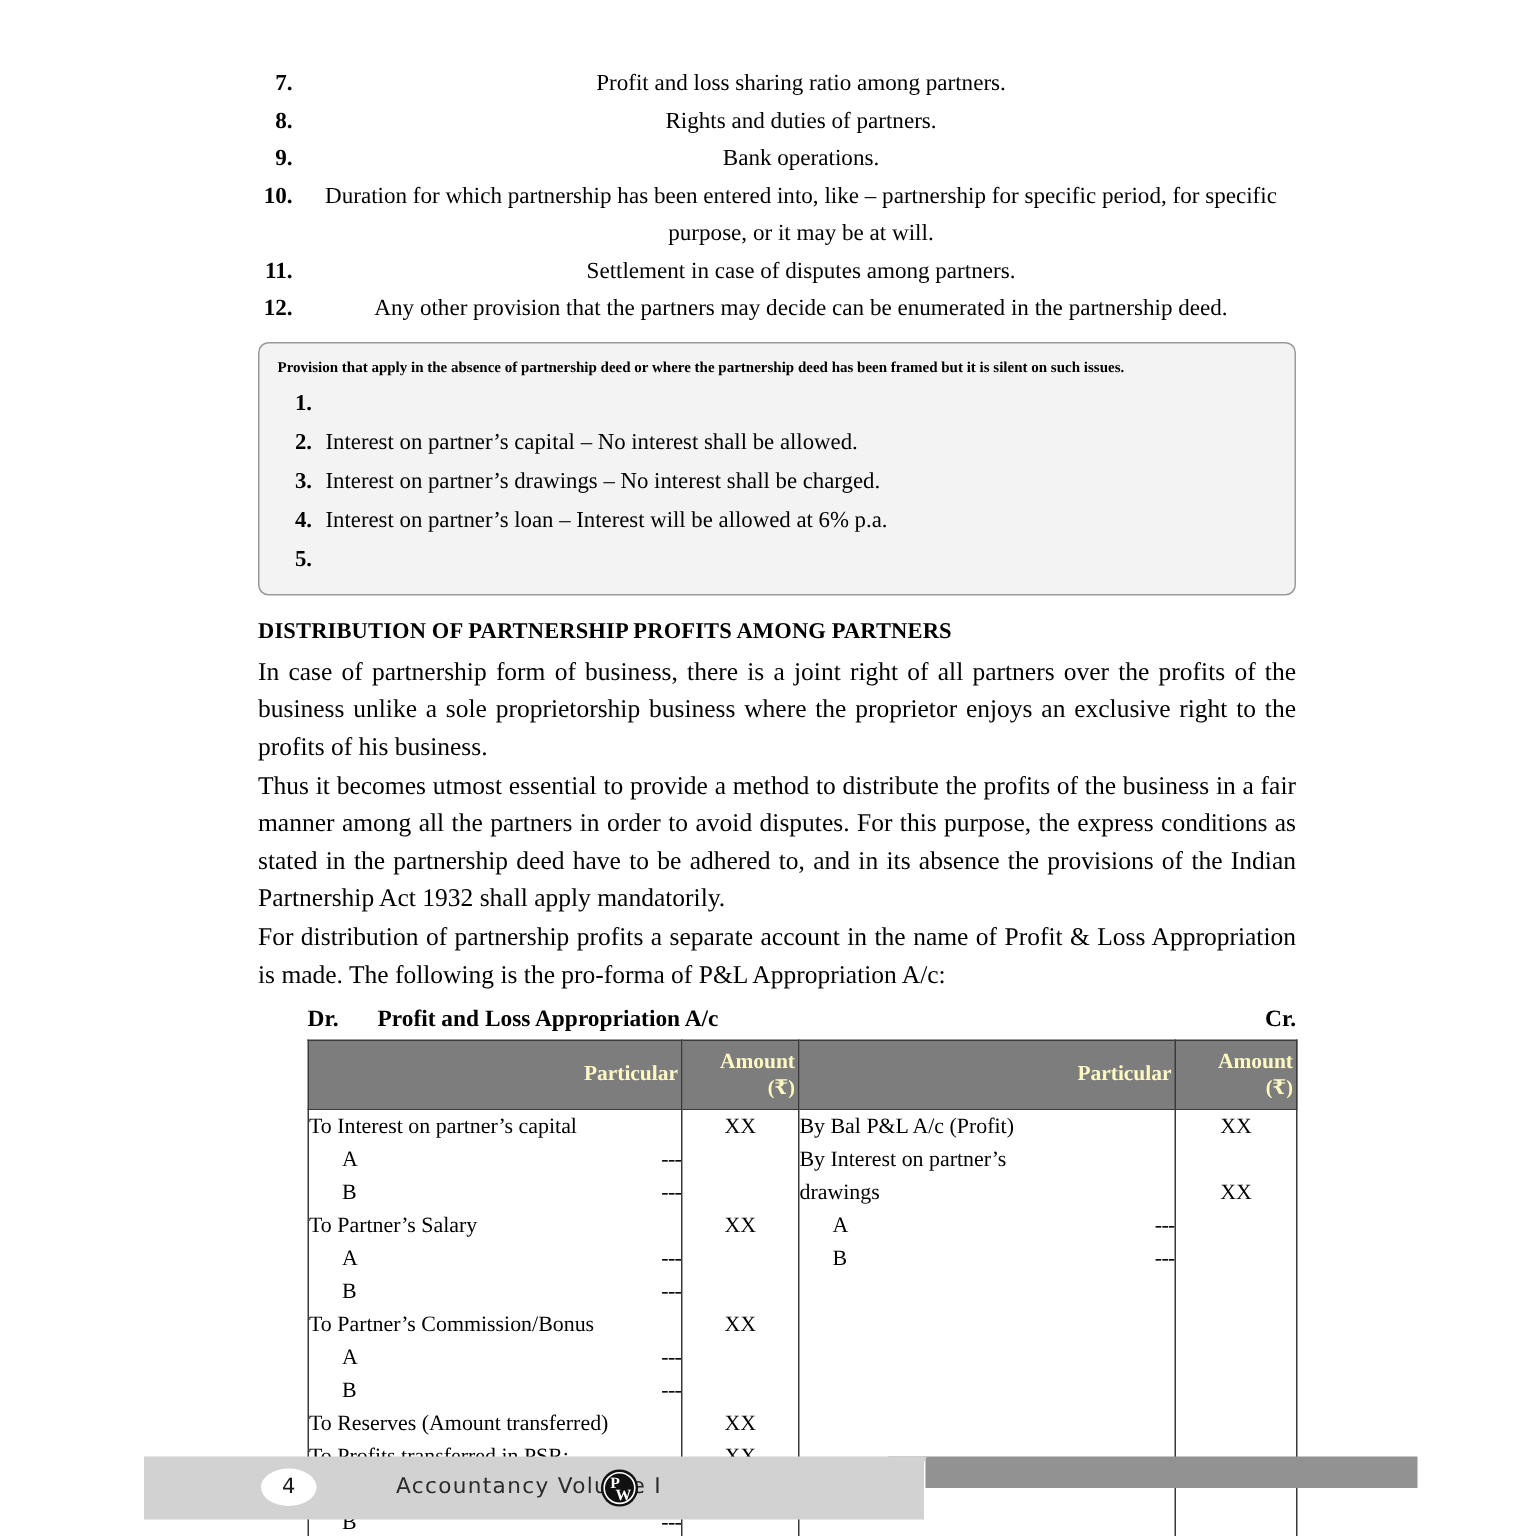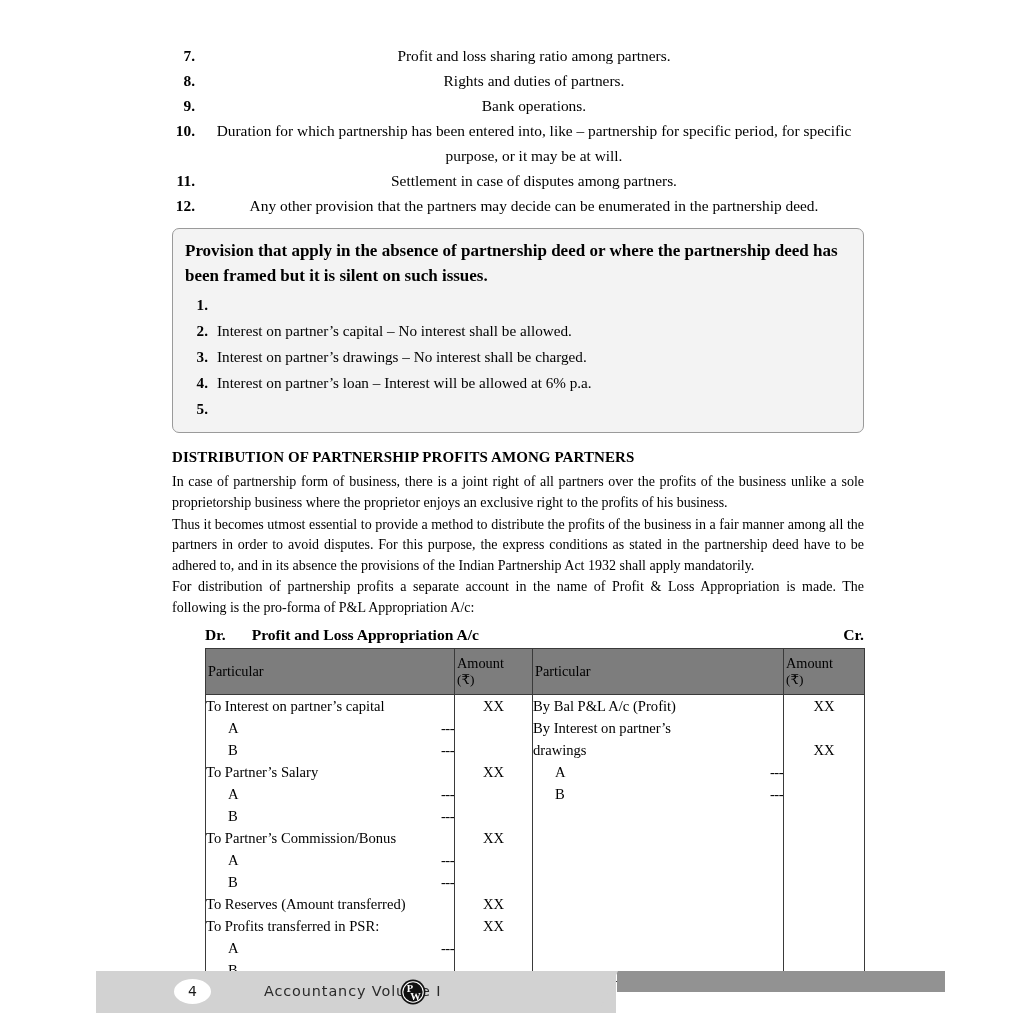--- a/index.html
+++ b/index.html
@@ -56,21 +56,21 @@
   .callout {
     margin-top: 9px;
     border: 1px solid #9a9a9a;
     border-radius: 7px;
     background: #f3f3f3;
     padding: 9px 12px 10px 12px;
     box-sizing: border-box;
   }
   .callout-title {
     font-weight: bold;
-    font-size: 17px;
+    font-size: 10px;
     line-height: 1.5;
     margin: 0 0 3px 0;
     text-align: left;
   }
   .callout-list { margin: 0; padding: 0; list-style: none; }
   .callout-item {
     display: flex;
     align-items: flex-start;
     font-size: 15.2px;
     line-height: 1.72;
@@ -85,21 +85,21 @@
 
   
   .section-heading {
     font-weight: bold;
     font-size: 15px;
     margin: 16px 0 6px 0;
     letter-spacing: 0.1px;
   }
 
   .para {
-    font-size: 14px;
+    font-size: 17px;
     line-height: 1.47;
     text-align: justify;
     margin: 0 0 1px 0;
   }
 
   
   .ledger-wrap {
     margin-top: 8px;
     margin-left: 33px;
     width: 659px;
@@ -122,23 +122,23 @@
     width: 659px;
     table-layout: fixed;
     font-size: 14.6px;
   }
   table.ledger th, table.ledger td {
     border: 1px solid #3a3a3a;
     padding: 0;
   }
   table.ledger thead th {
     background: #7d7d7d;
-    color: #000000;
-    font-weight: normal;
-    text-align: left;
+    color: #fef9c3;
+    font-weight: bold;
+    text-align: right;
     font-size: 14.3px;
     line-height: 1.18;
     padding: 6px 2px 6px 2px;
     vertical-align: middle;
   }
   .rupee-line { display: block; font-size: 13.4px; }
 
   td.cell-part {
     vertical-align: top;
     padding: 0 6px 0 6px;

